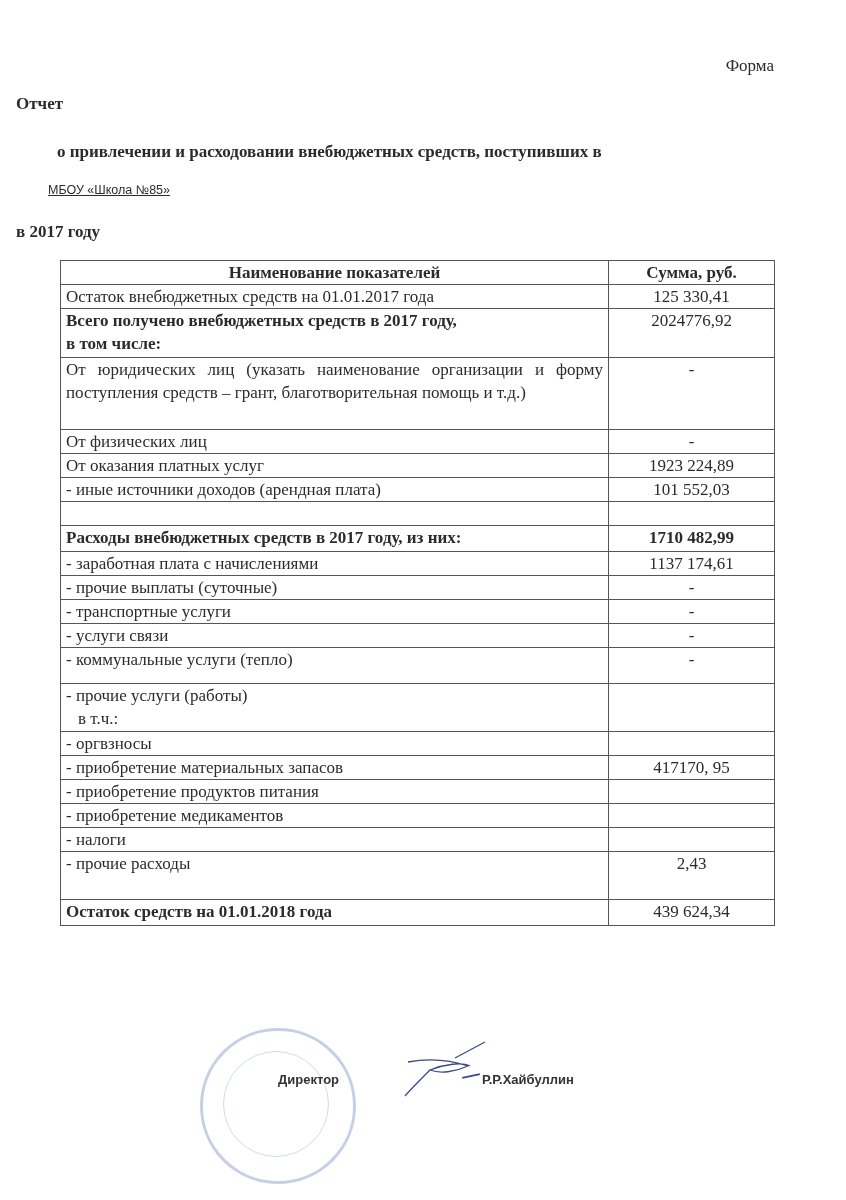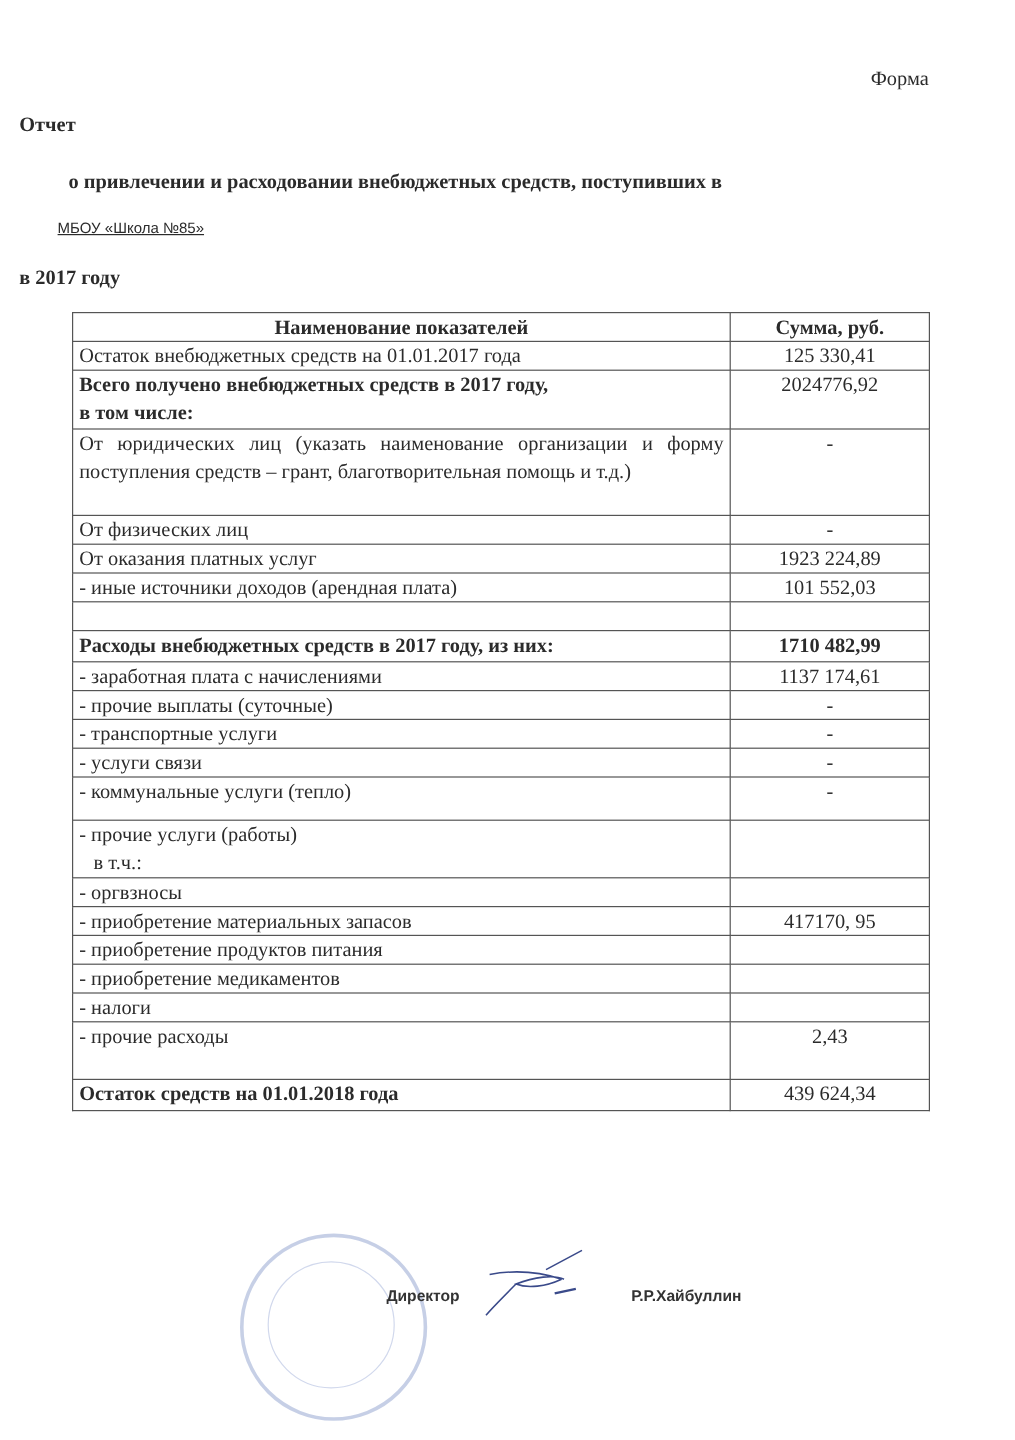--- a/index.html
+++ b/index.html
@@ -14,21 +14,21 @@
   .t4 { top:222px; font-size:17px; }
   table.report { position:absolute; left:60px; top:260px; width:714px; border-collapse:collapse; table-layout:fixed; }
   table.report td { border:1px solid #555; padding:0 5px; font-size:17px; line-height:23px; vertical-align:top; }
   table.report col.c1 { width:548px; }
   table.report col.c2 { width:166px; }
   td.val { text-align:center; }
   td.val.left { text-align:left; }
   .bold { font-weight:bold; }
   .just { text-align:justify; }
   .note { font-size:12px; line-height:16px; display:block; }
-  .sig { top:1072px; font-family:"Liberation Sans", "DejaVu Sans", sans-serif; font-size:13px; font-weight:bold; color:#333;margin-left:44px; }
+  .sig { top:1072px; font-family:"Liberation Sans", "DejaVu Sans", sans-serif; font-size:13px; font-weight:bold; color:#333; }
   .stamp { left:200px; top:1028px; width:150px; height:150px; border-radius:50%; border:3px solid #b9c4e0; opacity:0.8; }
   .stamp-inner { position:absolute; left:20px; top:20px; width:104px; height:104px; border-radius:50%; border:1px solid #c6cfe8; }
   .signature { left:400px; top:1040px; }
 </style>
 </head>
 <body>
 
 <div class="abs form-label">Форма</div>
 <div class="abs title t1">Отчет</div>
 <div class="abs title t2">о привлечении и расходовании внебюджетных средств, поступивших в</div>

